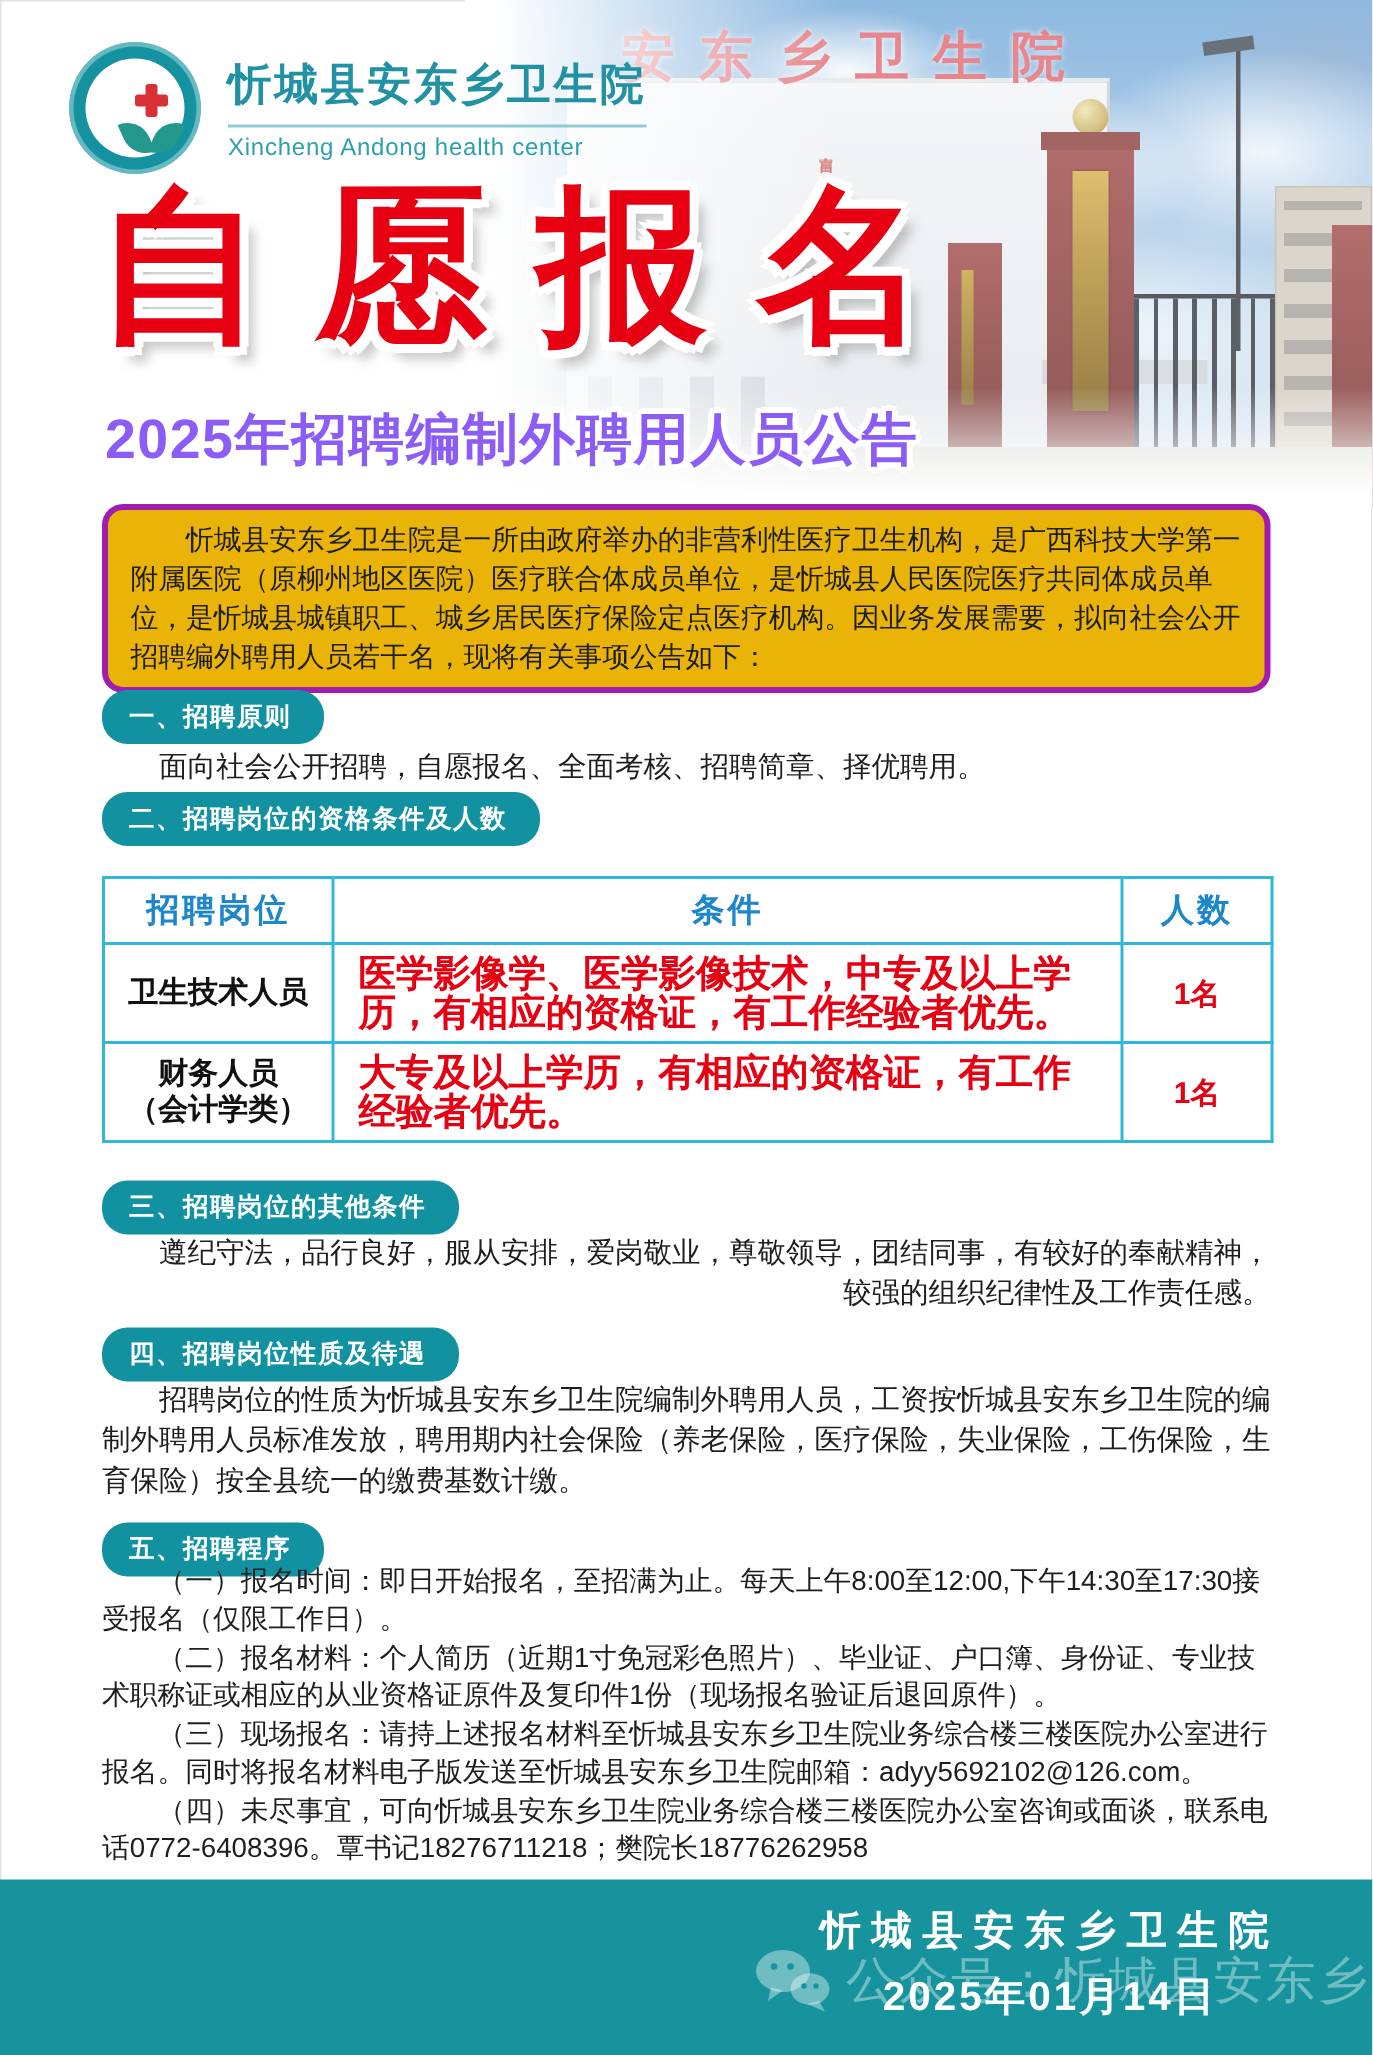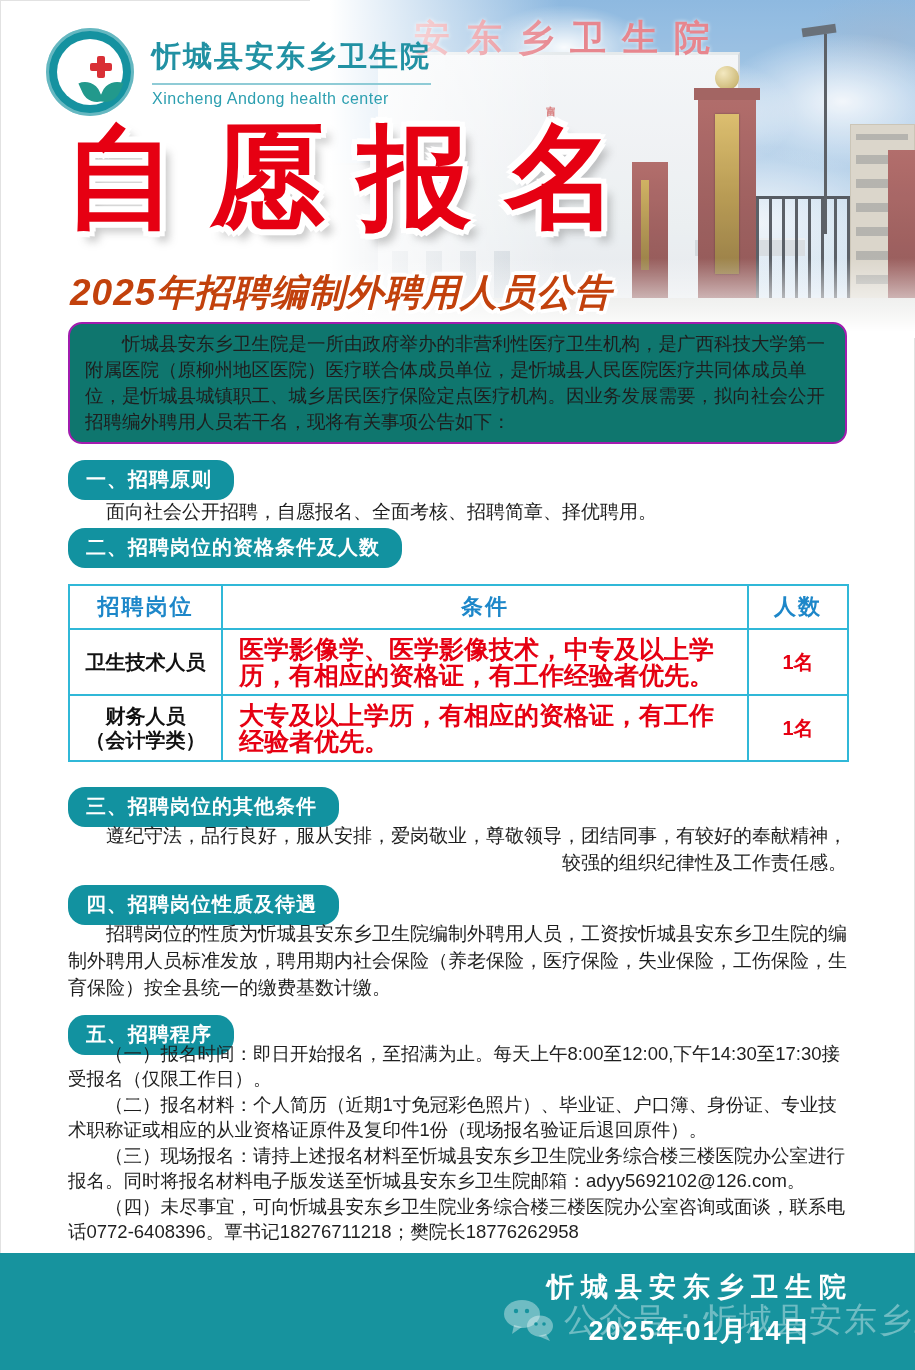--- a/index.html
+++ b/index.html
@@ -65,30 +65,30 @@
   .leaf.r{left:46px;top:40px;border-radius:22px 0 22px 0;transform:rotate(24deg);}
   .logo-text{margin-left:18px;}
   .org-zh{color:#2191a3;font-size:29px;font-weight:bold;letter-spacing:2px;}
   .org-divider{height:2px;background:#8fcbd6;margin:6px 0 5px;}
   .org-en{color:#2c9fb0;font-size:16px;letter-spacing:.5px;}
   
   .title{position:absolute;left:64px;top:118px;z-index:2;margin:0;color:#e60012;font-size:113px;
     font-weight:900;letter-spacing:34px;line-height:1.05;white-space:nowrap;
     text-shadow:-5px -5px 0 #fff,5px -5px 0 #fff,-5px 5px 0 #fff,5px 5px 0 #fff,
       -6px 0 0 #fff,6px 0 0 #fff,0 -6px 0 #fff,0 6px 0 #fff,9px 10px 8px rgba(110,110,110,.4);}
-  .subtitle{position:absolute;left:70px;top:268px;z-index:2;color:#c2410c;font-size:37px;font-weight:900;
+  .subtitle{position:absolute;left:70px;top:268px;z-index:2;color:#8b5cf6;font-size:37px;font-weight:900;
     letter-spacing:1px;white-space:nowrap;
     text-shadow:-3px -3px 0 #fff,3px -3px 0 #fff,-3px 3px 0 #fff,3px 3px 0 #fff,
-      -4px 0 0 #fff,4px 0 0 #fff,0 -4px 0 #fff,0 4px 0 #fff;font-style:italic;}
-  
-  .intro-box{position:absolute;left:68px;top:322px;width:779px;z-index:2;background:#0f766e;
-    border:2px solid #a21caf;border-radius:14px;box-sizing:border-box;padding:7px 15px;}
+      -4px 0 0 #fff,4px 0 0 #fff,0 -4px 0 #fff,0 4px 0 #fff;}
+  
+  .intro-box{position:absolute;left:68px;top:336px;width:779px;z-index:2;background:#eab308;
+    border:4px solid #a21caf;border-radius:14px;box-sizing:border-box;padding:7px 15px;}
   .intro-box p{margin:0;font-size:18.5px;line-height:26px;color:#1e1e1e;text-indent:2em;font-weight:500;}
   
-  .badge{position:absolute;left:68px;z-index:2;background:#1292a0;color:#fff;font-size:20px;font-weight:bold;
+  .badge{position:absolute;left:68px;z-index:2;background:#1292a0;color:#fff;font-size:17px;font-weight:bold;
     letter-spacing:1px;padding:6px 22px 7px 18px;border-radius:17px;white-space:nowrap;}
   .b1{top:460px;} .b2{top:528px;} .b3{top:787px;} .b4{top:885px;} .b5{top:1015px;}
   .body{position:absolute;left:68px;width:779px;margin:0;z-index:2;color:#1e1e1e;font-size:19px;
     line-height:27px;text-indent:2em;font-weight:500;}
   .p1{top:498px;} .p3{top:822px;text-align:right;} .p4{top:920px;}
   
   .rec-table{position:absolute;left:68px;top:584px;width:779px;z-index:2;border-collapse:collapse;table-layout:fixed;background:#fff;}
   .rec-table td,.rec-table th{border:2px solid #30b8d8;text-align:center;vertical-align:middle;padding:2px 6px;}
   .rec-table th{color:#1d87c9;font-size:22px;font-weight:bold;height:38px;letter-spacing:2px;}
   .cell-pos{color:#111;font-size:20px;font-weight:bold;line-height:24px;}

